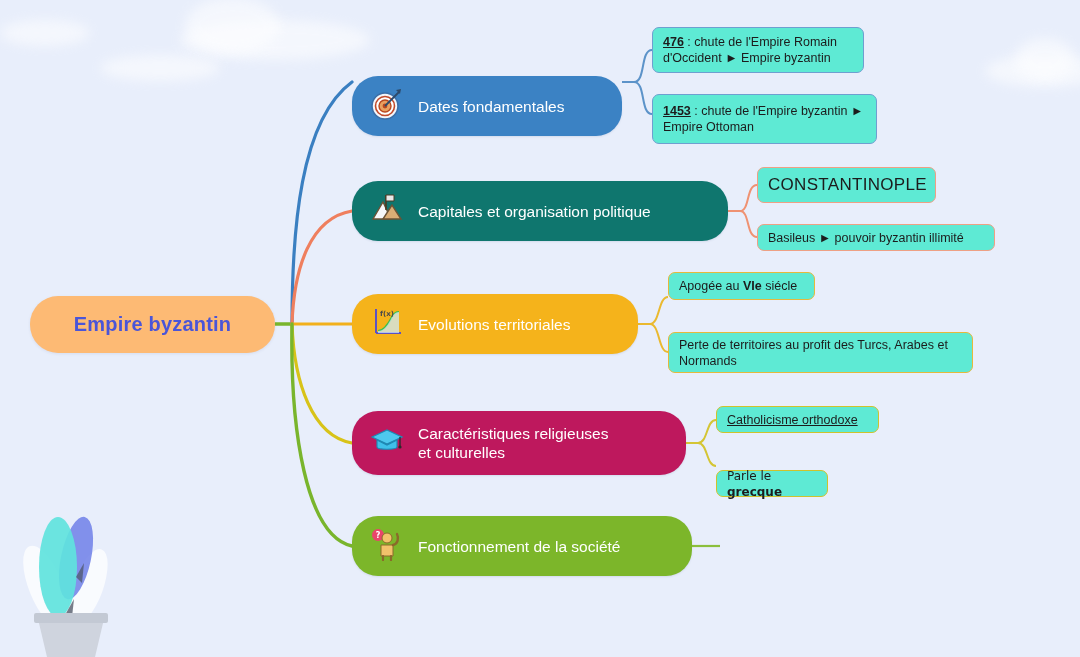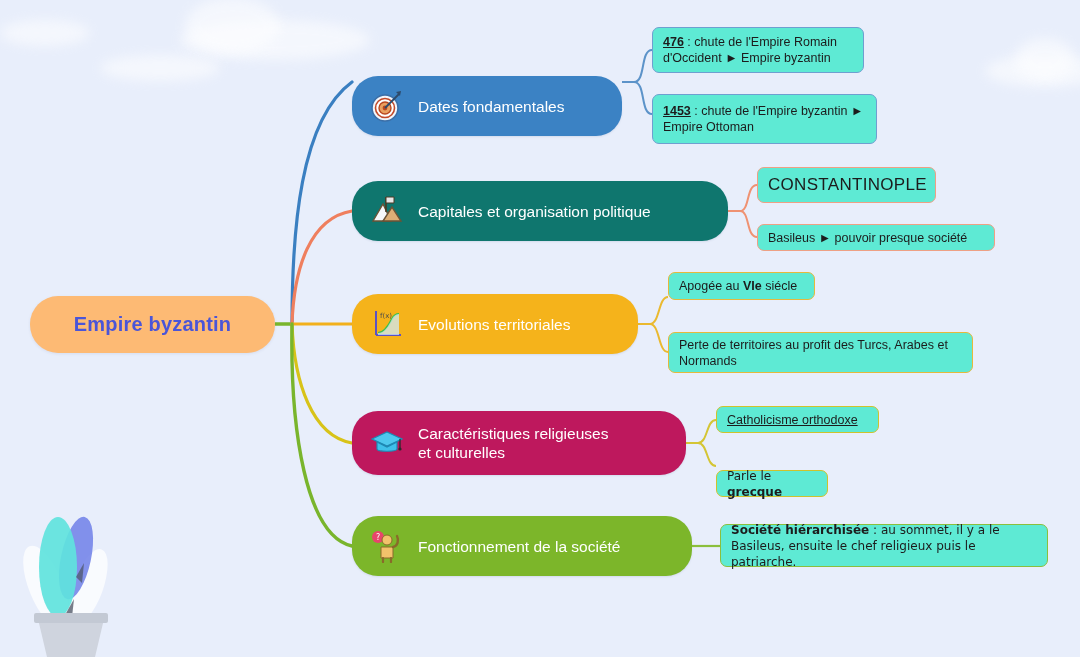--- a/index.html
+++ b/index.html
@@ -30,21 +30,21 @@
     color:#4a55d8;font-weight:bold;font-size:20px;letter-spacing:.2px;
   }
 
   
   .branch{
     border-radius:26px;color:#fff;padding-left:16px;
     box-shadow:0 1px 2px rgba(40,60,110,.10);
   }
   .branch .ico{
     width:38px;height:38px;flex:0 0 38px;margin-right:12px;
-    display:flex;align-items:center;justify-content:center;
+    display:flex;justify-content:center;font-weight:bold;
   }
   .branch .lbl{font-size:15.5px;line-height:19px;color:#fff;}
 
   
   .leaf{
     position:absolute;box-sizing:border-box;
     background:#5eead4;border:1.3px solid #888;border-radius:7px;
     display:flex;align-items:center;padding:6px 10px;
     font-size:12.5px;line-height:16px;color:#1c1c1c;
   }
@@ -145,21 +145,21 @@
         <line x1="16" y1="3" x2="16" y2="18" stroke="#4a3a24" stroke-width="1.6"></line>
         <path d="M16 3 h8 v6 h-8 Z" fill="#e8e8e8" stroke="#4a3a24" stroke-width="1"></path>
       </svg>
     </span>
     <span class="lbl">Capitales et organisation politique</span>
   </div>
   <div class="leaf big" style="left:757px;top:167px;width:179px;height:36px;border-color:#eea084;">
     <span>CONSTANTINOPLE</span>
   </div>
   <div class="leaf" style="left:757px;top:224px;width:238px;height:27px;border-color:#eea084;">
-    <span>Basileus ► pouvoir presque société</span>
+    <span>Basileus ► pouvoir byzantin illimité</span>
   </div>
 
   <div class="node branch" style="left:352px;top:294px;width:286px;height:60px;background:#f5b31b;">
     <span class="ico">
       <svg width="34" height="34" viewBox="0 0 34 34">
         <line x1="6" y1="4" x2="6" y2="28" stroke="#5b52c4" stroke-width="2"></line>
         <line x1="6" y1="28" x2="31" y2="28" stroke="#5b52c4" stroke-width="2"></line>
         <path d="M8 26 C 14 26, 18 20, 22 12 C 24 8, 27 7, 29 7" stroke="#3fbf4a" stroke-width="2" fill="none"></path>
         <path d="M8 26 C 14 26, 18 20, 22 12 C 24 8, 27 7, 29 7 L29 28 L8 28 Z" fill="#cfe9f7" opacity=".75"></path>
         <text x="10" y="11" font-size="7" fill="#4a4a4a" font-family="DejaVu Sans, sans-serif">f(x)</text>
@@ -203,19 +203,14 @@
         <circle cx="8" cy="8" r="6" fill="#e8456b"></circle>
         <text x="8" y="11" font-size="8" fill="#fff" text-anchor="middle" font-family="DejaVu Sans, sans-serif">?</text>
         <circle cx="17" cy="11" r="5" fill="#f2c26b" stroke="#8a6a2a" stroke-width="1"></circle>
         <path d="M11 18 h12 v11 h-12 Z" fill="#f2c26b" stroke="#8a6a2a" stroke-width="1"></path>
         <path d="M23 18 C 28 17, 29 11, 27 7" stroke="#8a6a2a" stroke-width="2.4" fill="none" stroke-linecap="round"></path>
         <path d="M13 29 v4 M21 29 v4" stroke="#8a6a2a" stroke-width="2.2" stroke-linecap="round"></path>
       </svg>
     </span>
     <span class="lbl">Fonctionnement de la société</span>
   </div>
-  <div class="leaf serifish" style="left:720px;top:524px;width:328px;height:43px;border-color:#8bbf3c;">
-    <span>
-      <b>Société hiérarchisée</b><span> : au sommet, il y a le Basileus, ensuite le chef religieux puis le patriarche.</span>
-    </span>
-  </div>
 
 </div>
 
 </body></html>

